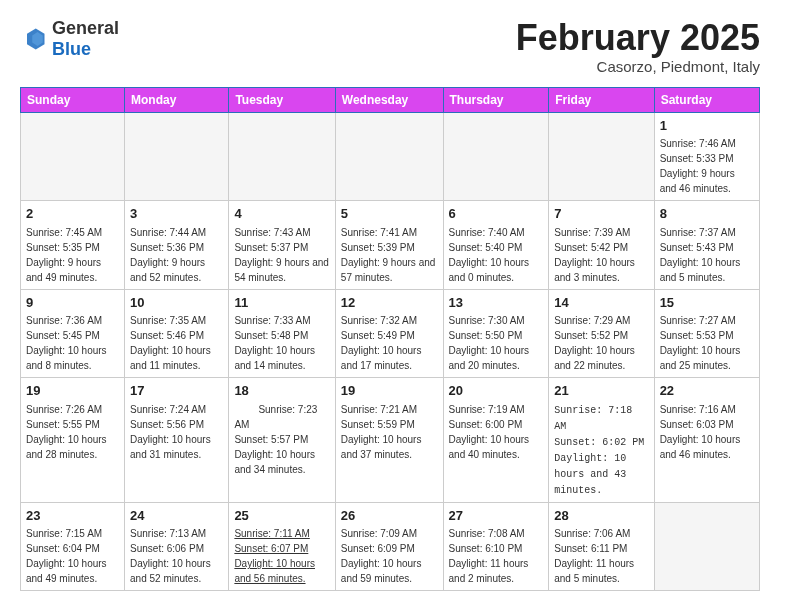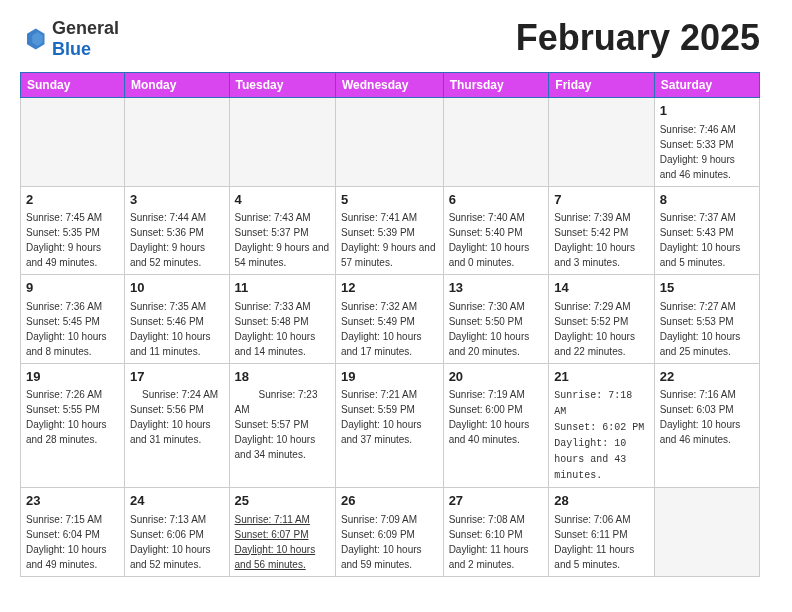--- a/index.html
+++ b/index.html
@@ -93,20 +93,21 @@
         <polygon points="18,4 28,10 28,22 18,28 8,22 8,10" fill="#1a6bbf" opacity="0.85"></polygon>
         <polygon points="20,8 26,12 26,20 20,24 14,20 14,12" fill="#5aa0e0" opacity="0.7"></polygon>
       </svg>
       <div>
         <span style="font-size:18px;font-weight:bold;color:#333;">General</span><br>
         <span style="font-size:18px;font-weight:bold;color:#1a6bbf;">Blue</span>
       </div>
     </div>
     <div class="title-block">
       <div class="month-title">February 2025</div>
+      <div class="location-title">Casorzo, Piedmont, Italy</div>
     </div>
   </div>
 
   <table class="calendar">
     <thead>
       <tr>
         <th>Sunday</th>
         <th>Monday</th>
         <th>Tuesday</th>
         <th>Wednesday</th>
@@ -170,21 +171,21 @@
 Sunset: 5:52 PM
 Daylight: 10 hours and 22 minutes.</span></td>
           <td><span class="day-number">15</span><span class="day-info" style="white-space: pre-line;">Sunrise: 7:27 AM
 Sunset: 5:53 PM
 Daylight: 10 hours and 25 minutes.</span></td>
         </tr>
         <tr>
           <td><span class="day-number">19</span><span class="day-info" style="white-space: pre-line;">Sunrise: 7:26 AM
 Sunset: 5:55 PM
 Daylight: 10 hours and 28 minutes.</span></td>
-          <td><span class="day-number">17</span><span class="day-info" style="white-space: pre-line; margin-left: 12px;">Sunrise: 7:24 AM
+          <td><span class="day-number">17</span><span class="day-info" style="white-space: pre-line;">Sunrise: 7:24 AM
 Sunset: 5:56 PM
 Daylight: 10 hours and 31 minutes.</span></td>
           <td><span class="day-number">18</span><span class="day-info" style="white-space: pre-line; margin-left: 24px;">Sunrise: 7:23 AM
 Sunset: 5:57 PM
 Daylight: 10 hours and 34 minutes.</span></td>
           <td><span class="day-number">19</span><span class="day-info" style="white-space: pre-line;">Sunrise: 7:21 AM
 Sunset: 5:59 PM
 Daylight: 10 hours and 37 minutes.</span></td>
           <td><span class="day-number">20</span><span class="day-info" style="white-space: pre-line;">Sunrise: 7:19 AM
 Sunset: 6:00 PM

